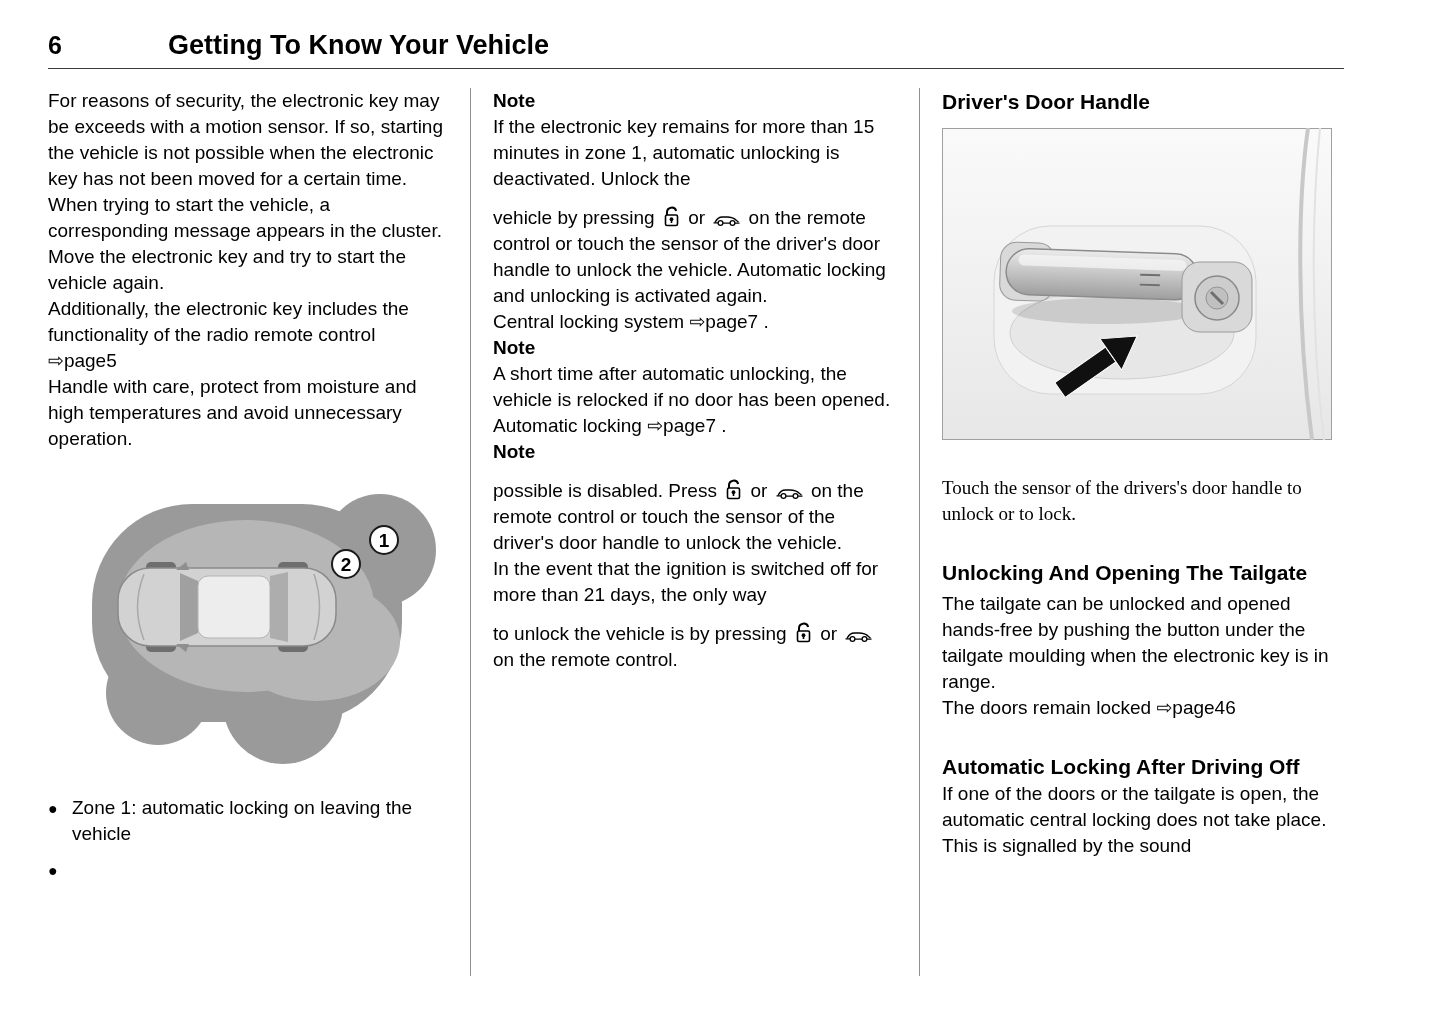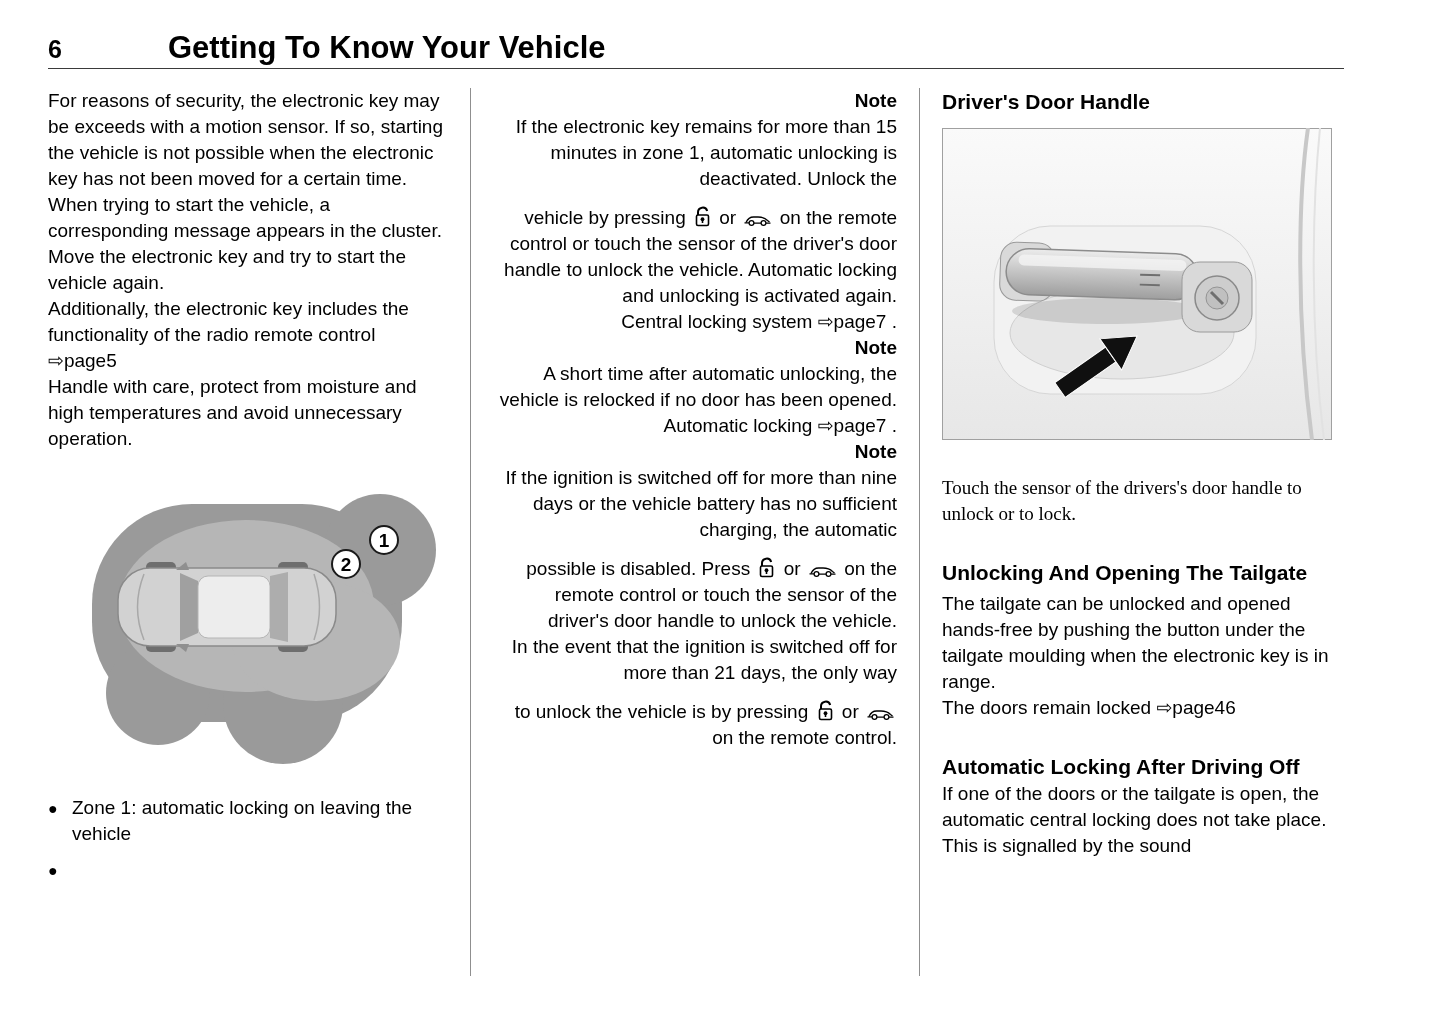--- a/index.html
+++ b/index.html
@@ -6,26 +6,26 @@
   .page{
     position:relative;
     width:1445px;height:1018px;
     background:#fff;
     color:#000;
     font-family:"Liberation Sans",sans-serif;
     overflow:hidden;
   }
   .header{position:absolute;left:48px;top:30px;width:1296px;display:flex;align-items:baseline;}
   .page-num{font-size:25px;font-weight:bold;width:120px;}
-  .title{font-size:31px;font-weight:bold;text-align:center;}
+  .title{font-size:27px;font-weight:bold;text-align:center;}
   .rule{position:absolute;left:48px;top:68px;width:1296px;height:1px;background:#3a3a3a;}
   .cols{position:absolute;left:48px;top:88px;width:1296px;display:flex;align-items:flex-start;}
   .col{font-size:19px;line-height:26px;}
   .col1{width:400px;}
-  .col2{width:404px;text-align:right;}
+  .col2{width:404px;}
   .col3{width:402px;}
   .vdiv{width:1px;background:#8f8f8f;margin:0 22px;height:888px;flex:none;}
   p{margin:0;}
   .note{font-weight:bold;}
   .mt{margin-top:13px;}
   .ref{white-space:nowrap;}
   .icon-inline{display:inline-block;vertical-align:-3px;margin:0 3px;line-height:0;}
   .zone-fig{margin:26px 0 0 30px;}
   .handle-fig{margin:12px 0 0 0;}
   figure{padding:0;}
@@ -125,21 +125,20 @@
             </svg></span><span> on the remote control or touch the sensor of the driver's door handle to unlock the vehicle. Automatic locking and unlocking is activated again.</span>
       </p>
 
       <p><span>Central locking system </span><span class="ref">⇨page7</span><span> .</span></p>
 
       <p class="note">Note</p>
       <p>A short time after automatic unlocking, the vehicle is relocked if no door has been opened.</p>
       <p><span>Automatic locking </span><span class="ref">⇨page7</span><span> .</span></p>
 
       <p class="note">Note</p>
-      <p>If the ignition is switched off for more than nine days or the vehicle battery has no sufficient charging, the automatic</p>
 
       <p class="mt">
         <span>possible is disabled. Press </span><span class="icon-inline"><svg width="17" height="21" viewBox="0 0 17 21">
               <path d="M4 9 V6.5 A4.7 4.7 0 0 1 13.2 5" fill="none" stroke="#000" stroke-width="2"></path>
               <rect x="2.5" y="9" width="12" height="10.5" rx="1.5" fill="#fff" stroke="#000" stroke-width="1.6"></rect>
               <circle cx="8.5" cy="13.2" r="1.9" fill="#000"></circle>
               <rect x="7.7" y="13.6" width="1.6" height="3.4" fill="#000"></rect>
             </svg></span><span> or </span><span class="icon-inline"><svg width="27" height="14" viewBox="0 0 27 14">
               <path d="M2 9.5 Q4.5 4 9.5 4 L14 4 Q20 4 23.5 7.5 L25.5 9" fill="none" stroke="#000" stroke-width="1.3"></path>
               <circle cx="7.5" cy="10" r="2.4" fill="none" stroke="#000" stroke-width="1.3"></circle>

